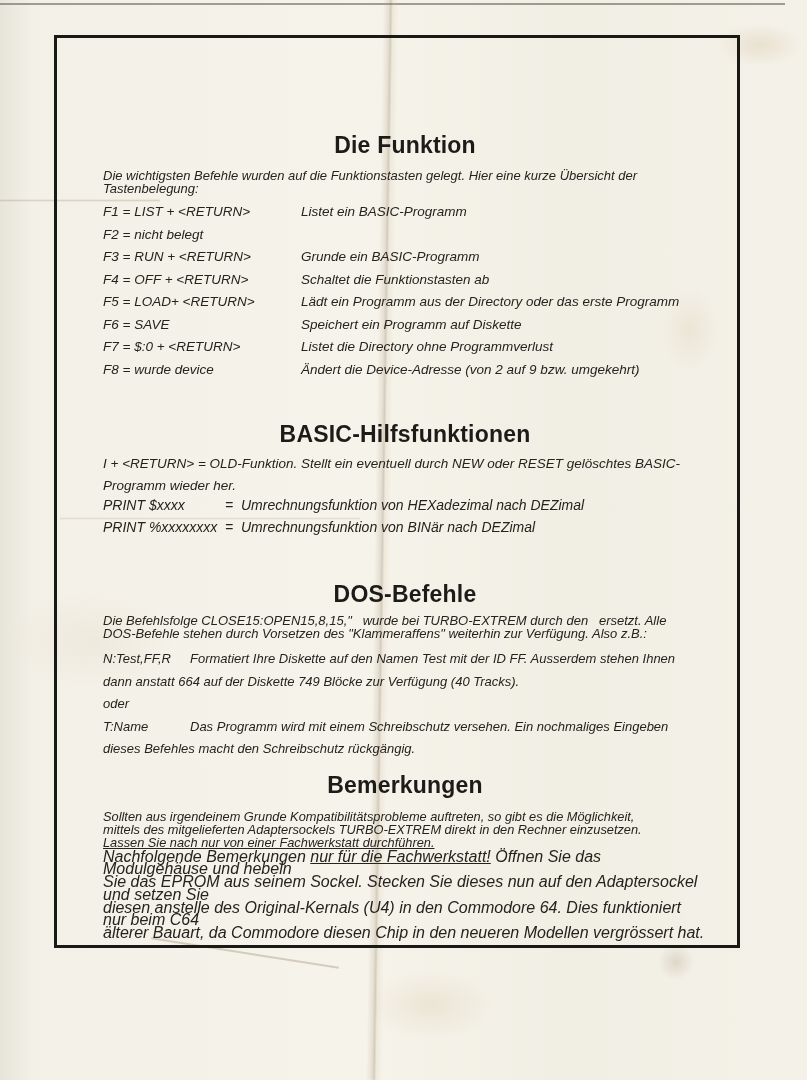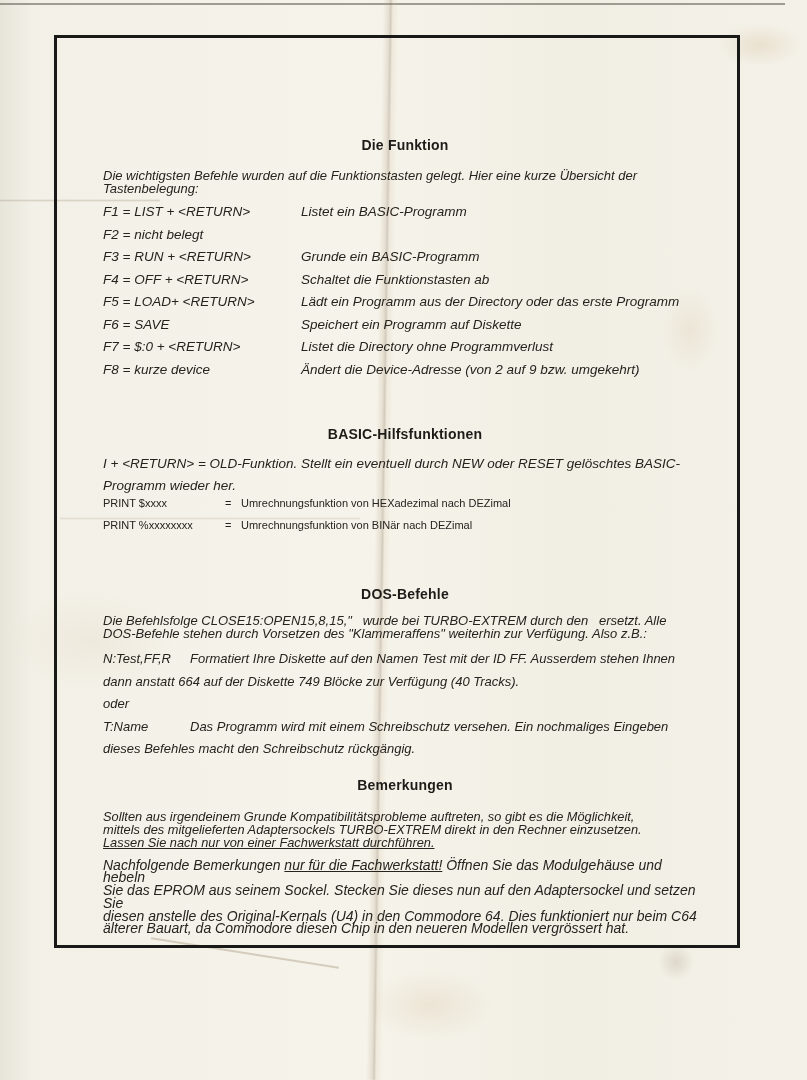--- a/index.html
+++ b/index.html
@@ -33,43 +33,43 @@
       radial-gradient(90px 50px at 430px 1005px, rgba(212,192,156,.25), rgba(0,0,0,0) 70%),
       radial-gradient(26px 26px at 676px 962px, rgba(160,145,115,.25), rgba(0,0,0,0) 70%),
       radial-gradient(120px 70px at 90px 640px, rgba(208,190,158,.14), rgba(0,0,0,0) 70%);
   }
   .frame{
     position:absolute;left:54px;top:35px;width:686px;height:913px;
     border:3px solid #191917;box-sizing:border-box;
     padding:96px 30px 0 46px;
   }
   h1,h2{
-    font-size:14px;line-height:22px;font-weight:bold;font-style:normal;
+    font-size:23px;line-height:22px;font-weight:bold;font-style:normal;
     text-align:center;margin:0;letter-spacing:.2px;color:#1d1b18;
   }
   .tight{white-space:pre-line;font-style:italic;font-size:13px;line-height:13px;margin:0;}
   .wide{white-space:pre-line;font-style:italic;font-size:13.5px;line-height:22px;margin:0;}
   .intro1{margin-top:13px;}
   .fkeys{margin-top:9px;font-style:italic;font-size:13.5px;}
   .fkey-row{display:flex;height:22.5px;align-items:baseline;gap:20px;}
   .fkey-entry{flex:0 0 178px;}
   .fkey-desc{flex:1;}
   .h-basic{margin-top:39px;}
   .oldnote{margin-top:8px;}
-  .print-row{display:flex;height:22px;align-items:baseline;font-size:11px;}
+  .print-row{display:flex;height:22px;align-items:baseline;font-style:italic;font-size:14px;}
   .print-cmd{flex:0 0 122px;}
   .print-eq{flex:0 0 16px;}
   .h-dos{margin-top:42px;}
   .dos-intro{margin-top:9px;}
   .dos-entries{margin-top:8px;}
   .dos-entry{white-space:pre-line;font-style:italic;font-size:13px;line-height:22.5px;margin:0;}
   .dos-cmd{display:inline-block;min-width:87px;white-space:pre;}
   .h-anm{margin-top:13px;}
   .anm-p1{margin-top:14px;font-size:12.8px;line-height:13px;}
-  .anm-p2{margin-top:10px;font-size:14px;line-height:12.8px;}
+  .anm-p2{margin-top:2px;font-size:16px;line-height:12.8px;}
   .underlined{text-decoration:underline;}
 </style>
 </head>
 <body>
 
 <div class="paper"></div>
 <div class="stains"></div>
 <div class="top-hairline"></div>
 <div class="fold-crease"></div>
 <div class="crease-h1"></div>
@@ -105,21 +105,21 @@
         </div>
       <div class="fkey-row">
           <span class="fkey-entry">F6 = SAVE</span>
           <span class="fkey-desc">Speichert ein Programm auf Diskette</span>
         </div>
       <div class="fkey-row">
           <span class="fkey-entry">F7 = $:0  + &lt;RETURN&gt;</span>
           <span class="fkey-desc">Listet die Directory ohne Programmverlust</span>
         </div>
       <div class="fkey-row">
-          <span class="fkey-entry">F8 = kurze device</span>
+          <span class="fkey-entry">F8 = wurde device</span>
           <span class="fkey-desc">Ändert die Device-Adresse (von 2 auf 9 bzw. umgekehrt)</span>
         </div>
     </div>
   </section>
 
   <section>
     <h2 class="h-basic">BASIC-Hilfsfunktionen</h2>
     <p class="wide oldnote">I + &lt;RETURN&gt; = OLD-Funktion. Stellt ein eventuell durch NEW oder RESET gelöschtes BASIC-
 Programm wieder her.</p>
     <div>

